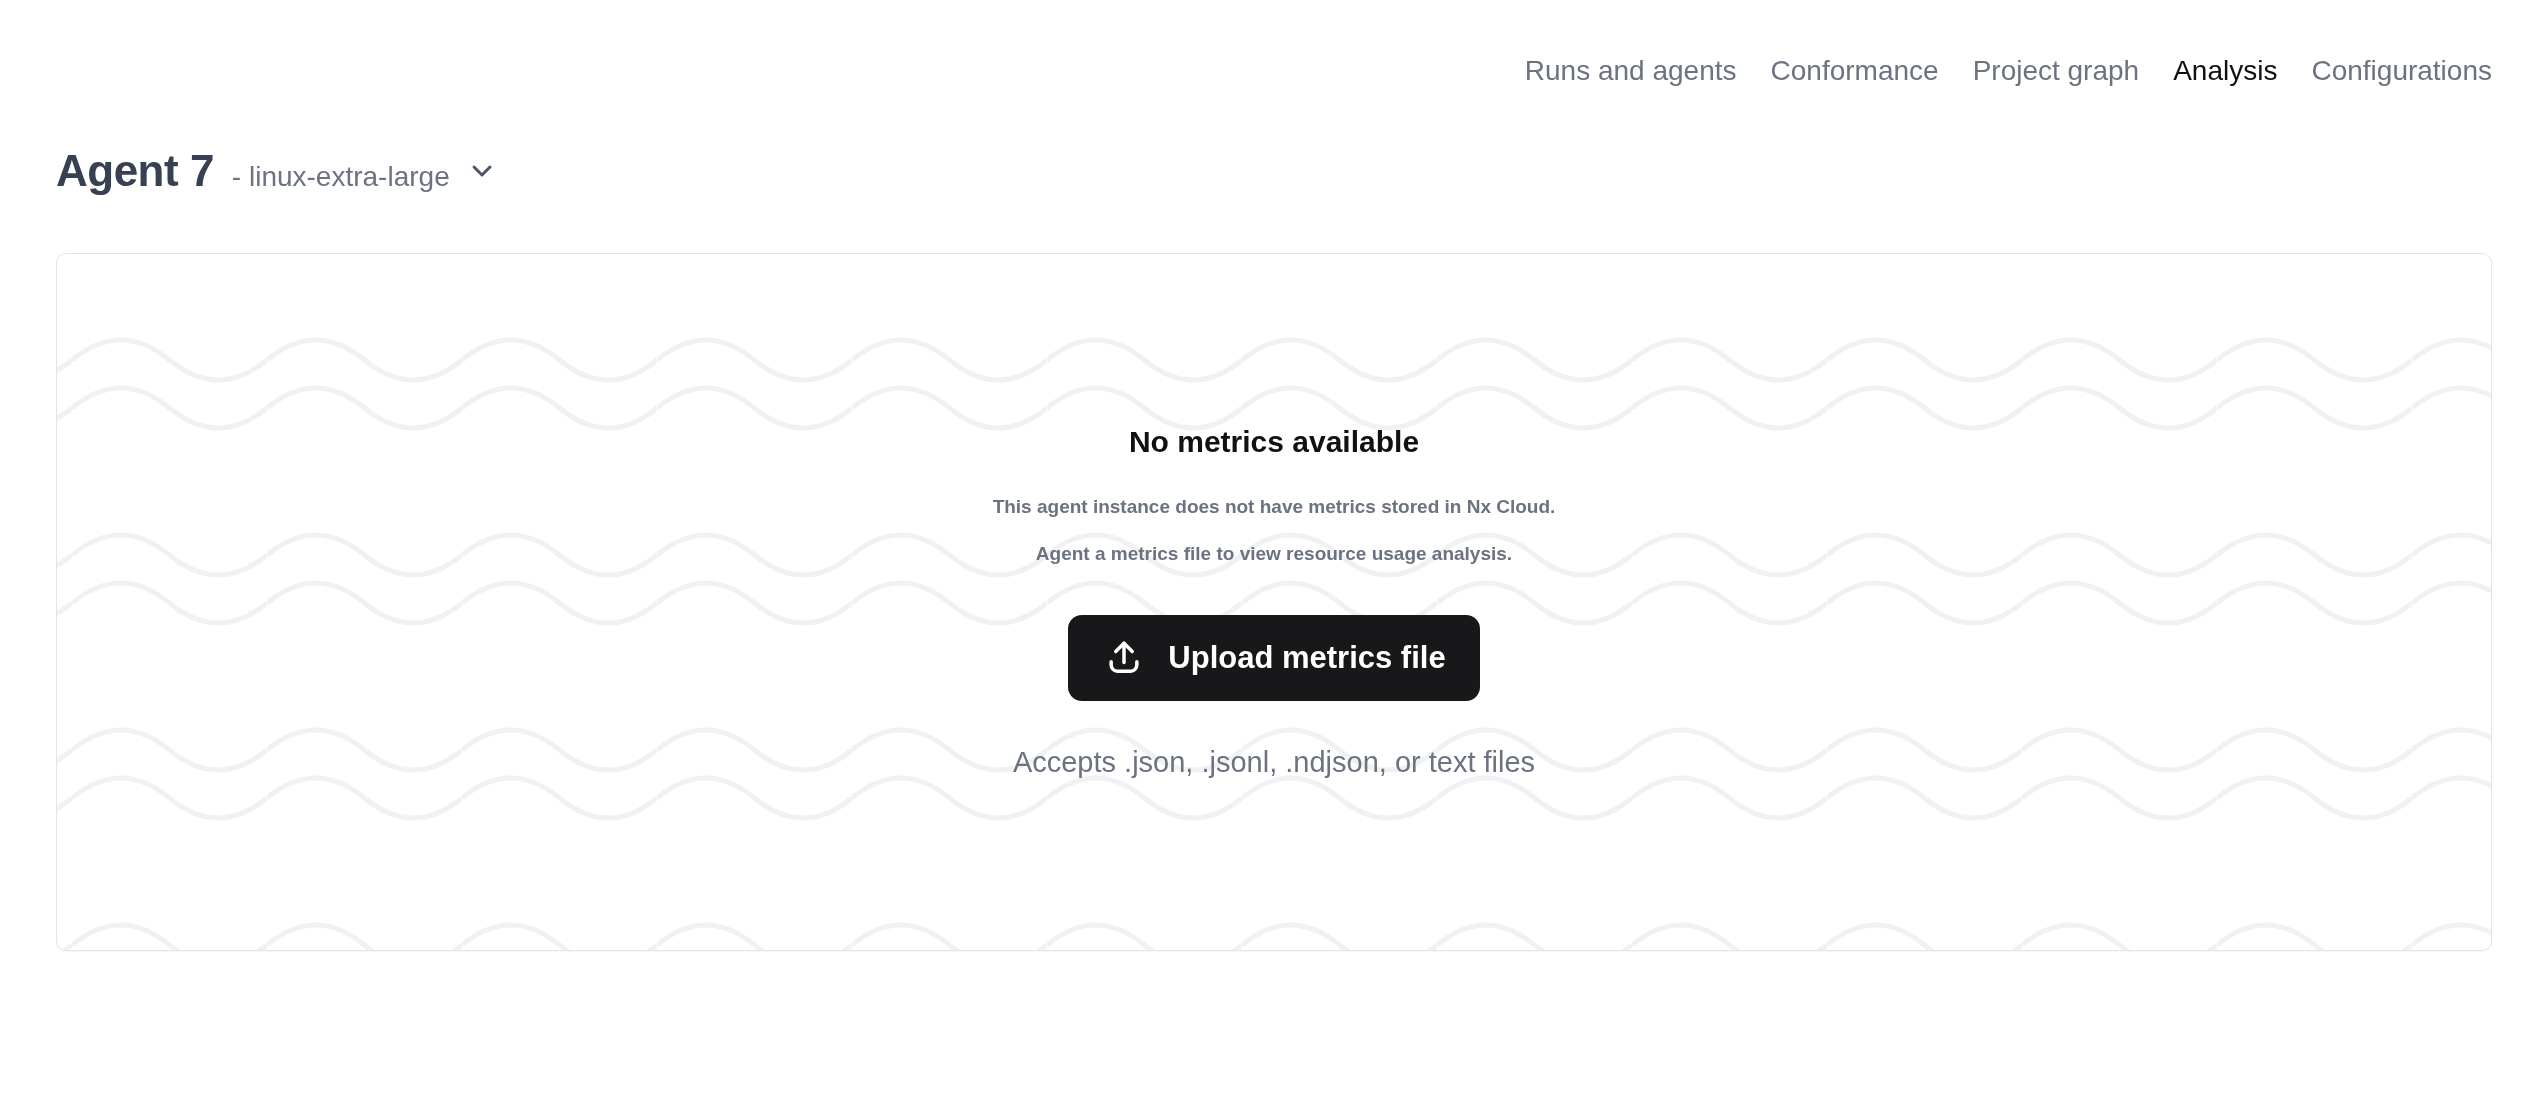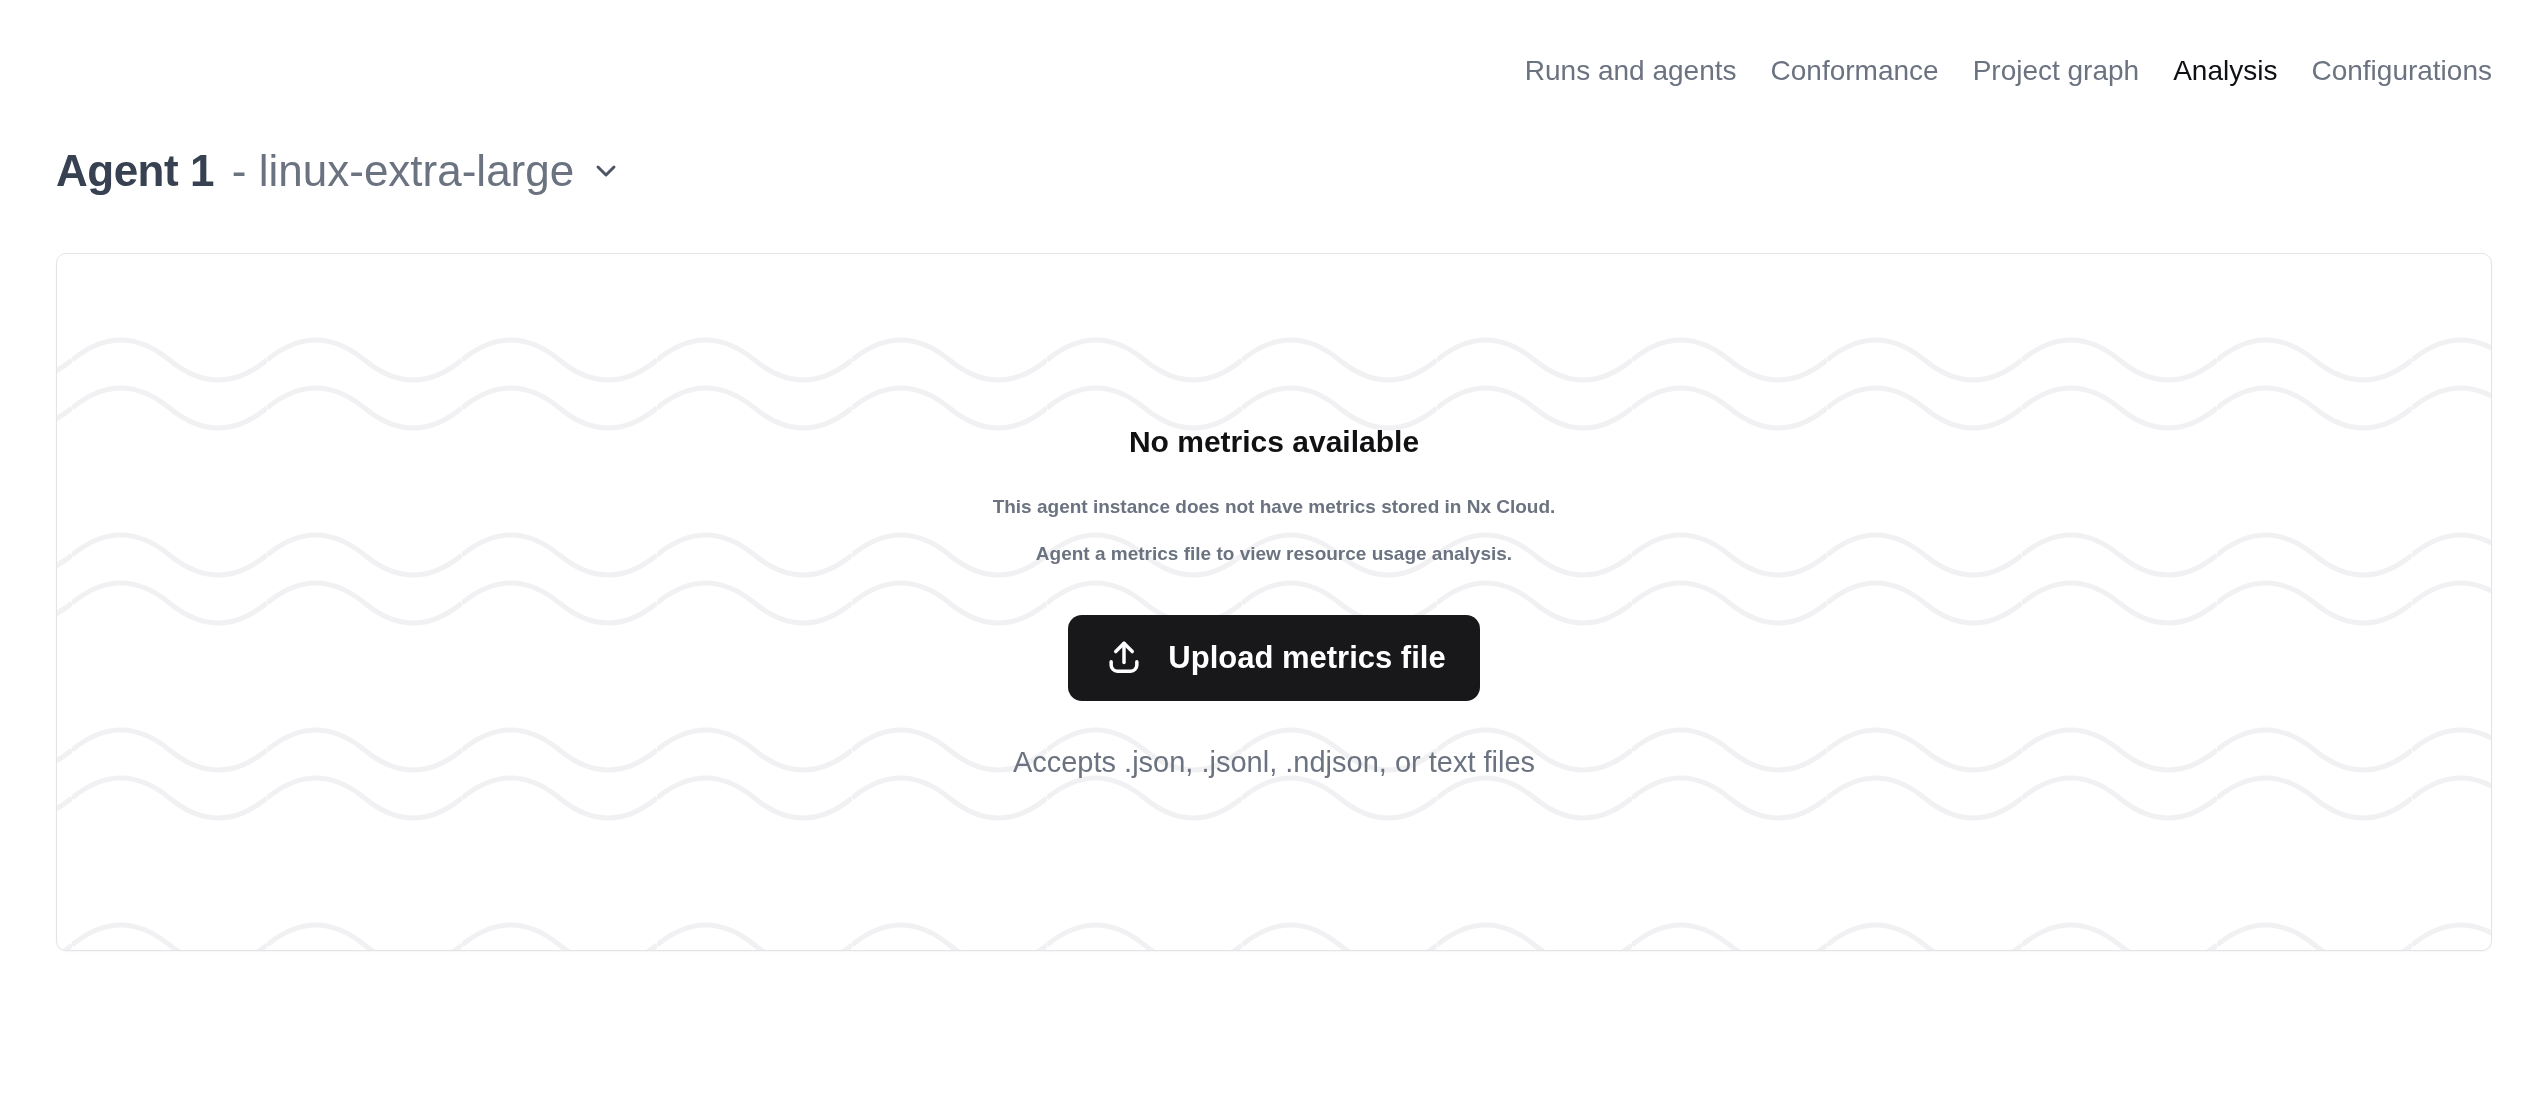--- a/index.html
+++ b/index.html
@@ -39,21 +39,21 @@
   }
   .page-title {
     font-size: 44px;
     line-height: 58px;
     font-weight: 700;
     color: #374151;
     letter-spacing: -0.5px;
   }
   .page-subtitle {
     margin-left: 18px;
-    font-size: 44px;
+    font-size: 28px;
     font-weight: 400;
     color: #6b7280;
   }
   .chevron-btn {
     background: none;
     border: none;
     cursor: pointer;
     margin-left: 16px;
     align-self: center;
     display: flex;
@@ -147,21 +147,21 @@
 
   <nav class="top-nav">
     <a class="nav-item">Runs and agents</a>
     <a class="nav-item">Conformance</a>
     <a class="nav-item">Project graph</a>
     <a class="nav-item active">Analysis</a>
     <a class="nav-item">Configurations</a>
   </nav>
 
   <div class="title-row">
-    <h1 class="page-title">Agent 1</h1>
+    <h1 class="page-title">Agent 7</h1>
     <span class="page-subtitle">- linux-extra-large</span>
     <button class="chevron-btn">
       <span style="display:flex;">
         <svg width="32" height="32" viewBox="0 0 24 24" fill="none" stroke="currentColor" stroke-width="2.2" stroke-linecap="round" stroke-linejoin="round">
           <path d="M6 9l6 6 6-6"></path>
         </svg>
       </span>
     </button>
   </div>
 

